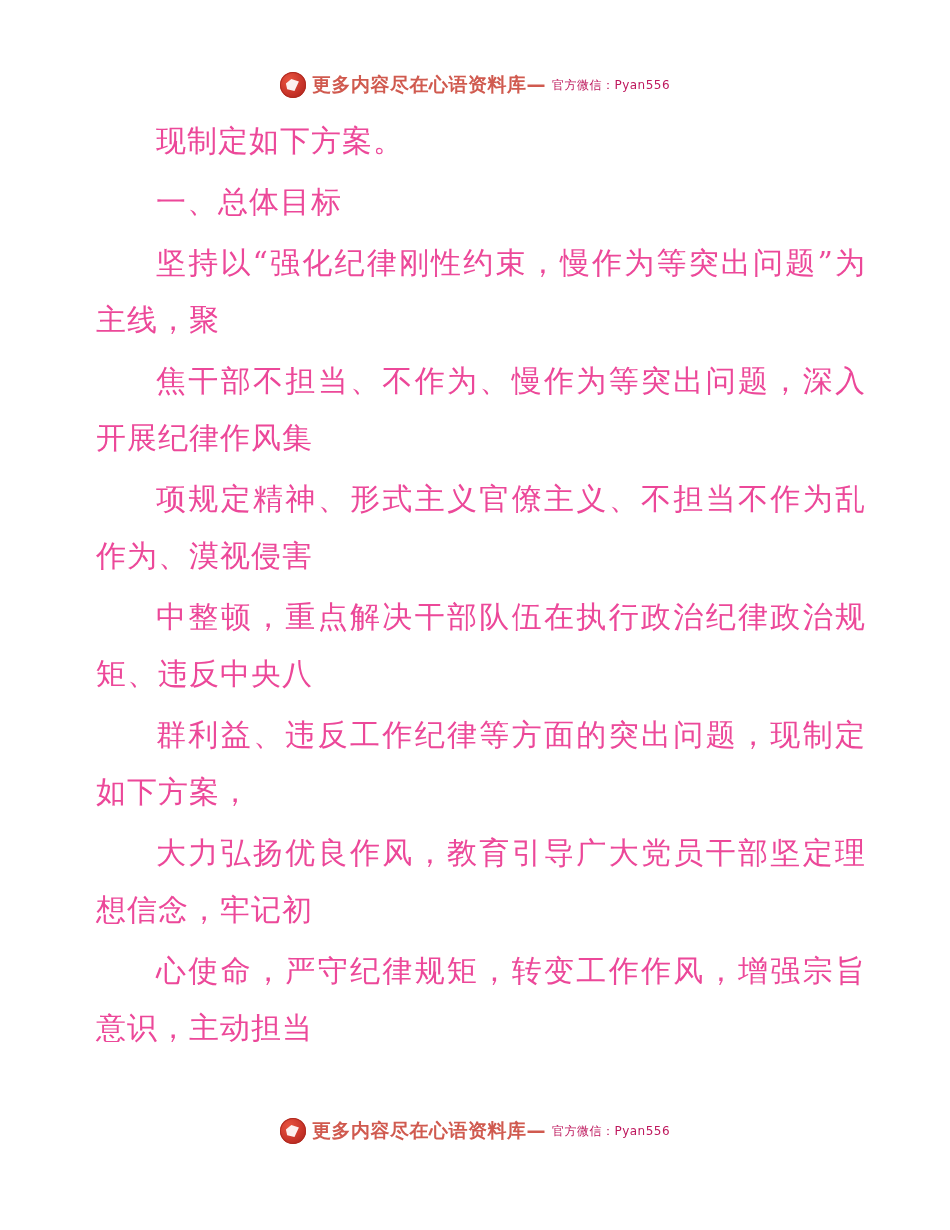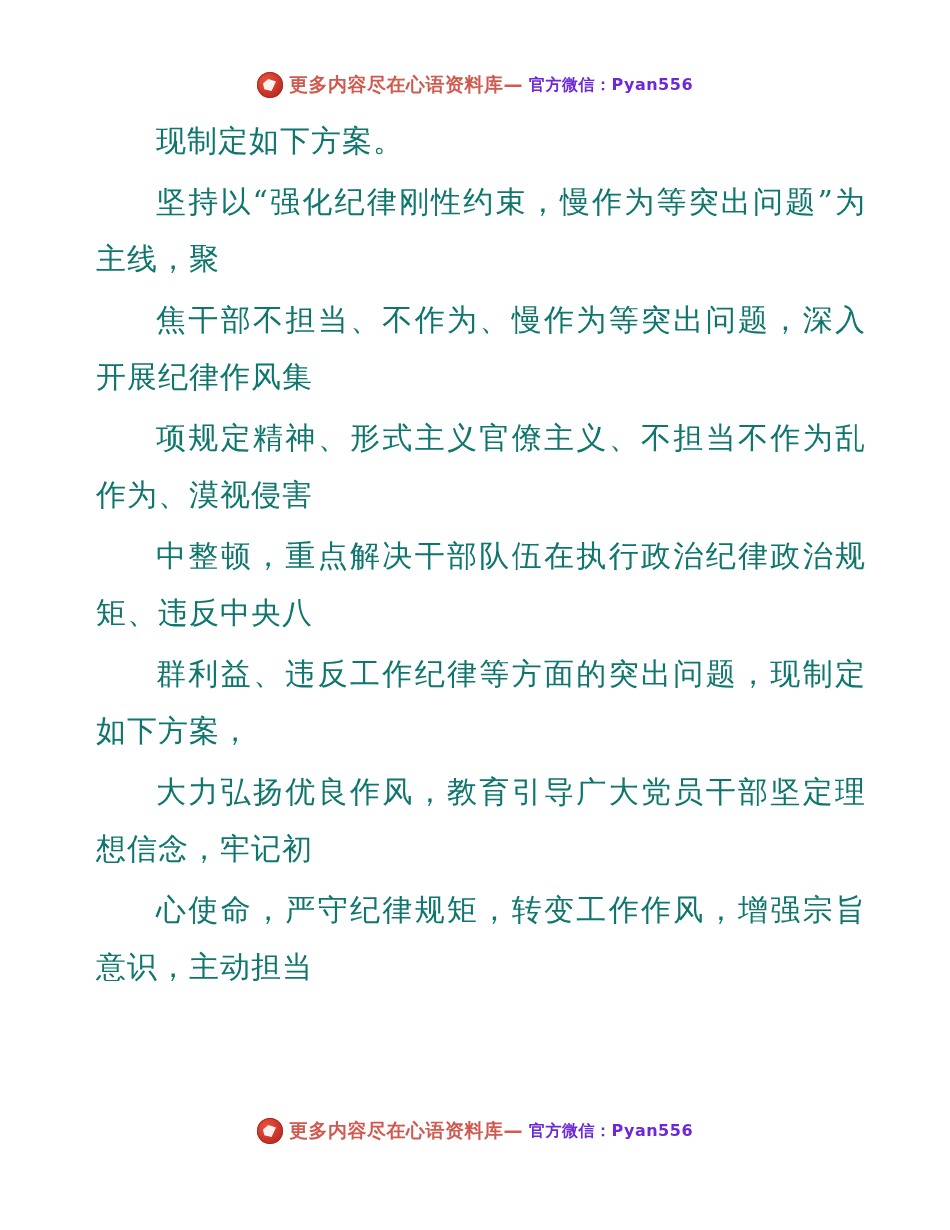--- a/index.html
+++ b/index.html
@@ -60,58 +60,59 @@
   }
   .wm-text {
     font-family: "DejaVu Sans", sans-serif;
     font-size: 19px;
     font-weight: bold;
     color: #d05a4f;
     letter-spacing: .5px;
   }
   .wm-text2 {
     font-family: "DejaVu Sans", sans-serif;
-    font-size: 16px;
-    font-weight: bold;
-    color: #6d28d9;
+    font-size: 12px;
+    font-weight: normal;
+    color: #be185d;
     letter-spacing: .5px;
   }
 
   
   .doc-body {
     position: absolute;
     left: 96px;
     top: 112px;
     width: 770px;
   }
   .para {
     font-family: "DejaVu Serif", serif;
     font-size: 30px;
     line-height: 57px;
-    color: #0f766e;
+    color: #ec4899;
     text-align: justify;
     letter-spacing: 1px;
     margin: 0 0 4px 0;
     text-indent: 2em;
     white-space: pre-wrap;
   }
 </style>
 </head>
 <body>
 
 <div class="page">
 
   <div class="watermark top">
     <span class="wm-logo"></span>
     <span class="wm-text">更多内容尽在心语资料库—</span>
     <span class="wm-text2">官方微信：Pyan556</span>
   </div>
 
   <div class="doc-body">
     <p class="para">现制定如下方案。</p>
+    <p class="para">一、总体目标</p>
     <p class="para">坚持以“强化纪律刚性约束，慢作为等突出问题”为主线，聚</p>
     <p class="para">焦干部不担当、不作为、慢作为等突出问题，深入开展纪律作风集</p>
     <p class="para">项规定精神、形式主义官僚主义、不担当不作为乱作为、漠视侵害</p>
     <p class="para">中整顿，重点解决干部队伍在执行政治纪律政治规矩、违反中央八</p>
     <p class="para">群利益、违反工作纪律等方面的突出问题，现制定如下方案，</p>
     <p class="para">大力弘扬优良作风，教育引导广大党员干部坚定理想信念，牢记初</p>
     <p class="para">心使命，严守纪律规矩，转变工作作风，增强宗旨意识，主动担当</p>
   </div>
 
   <div class="watermark bottom">

